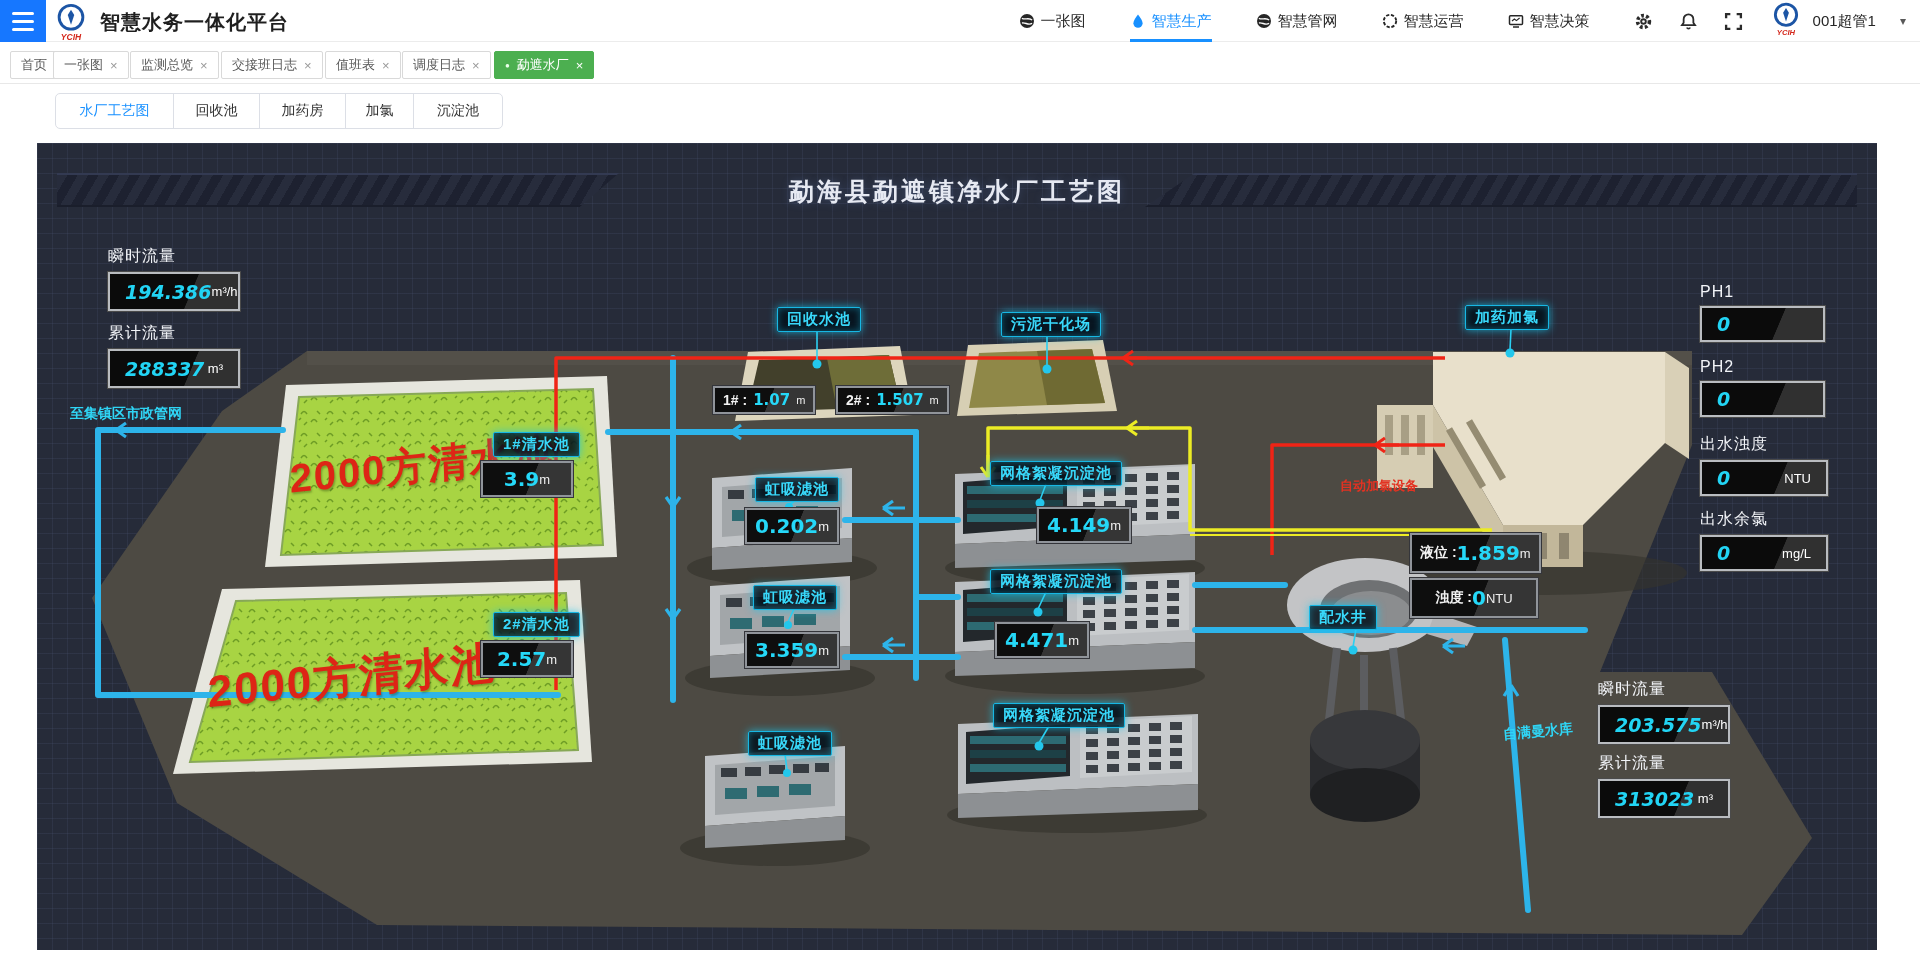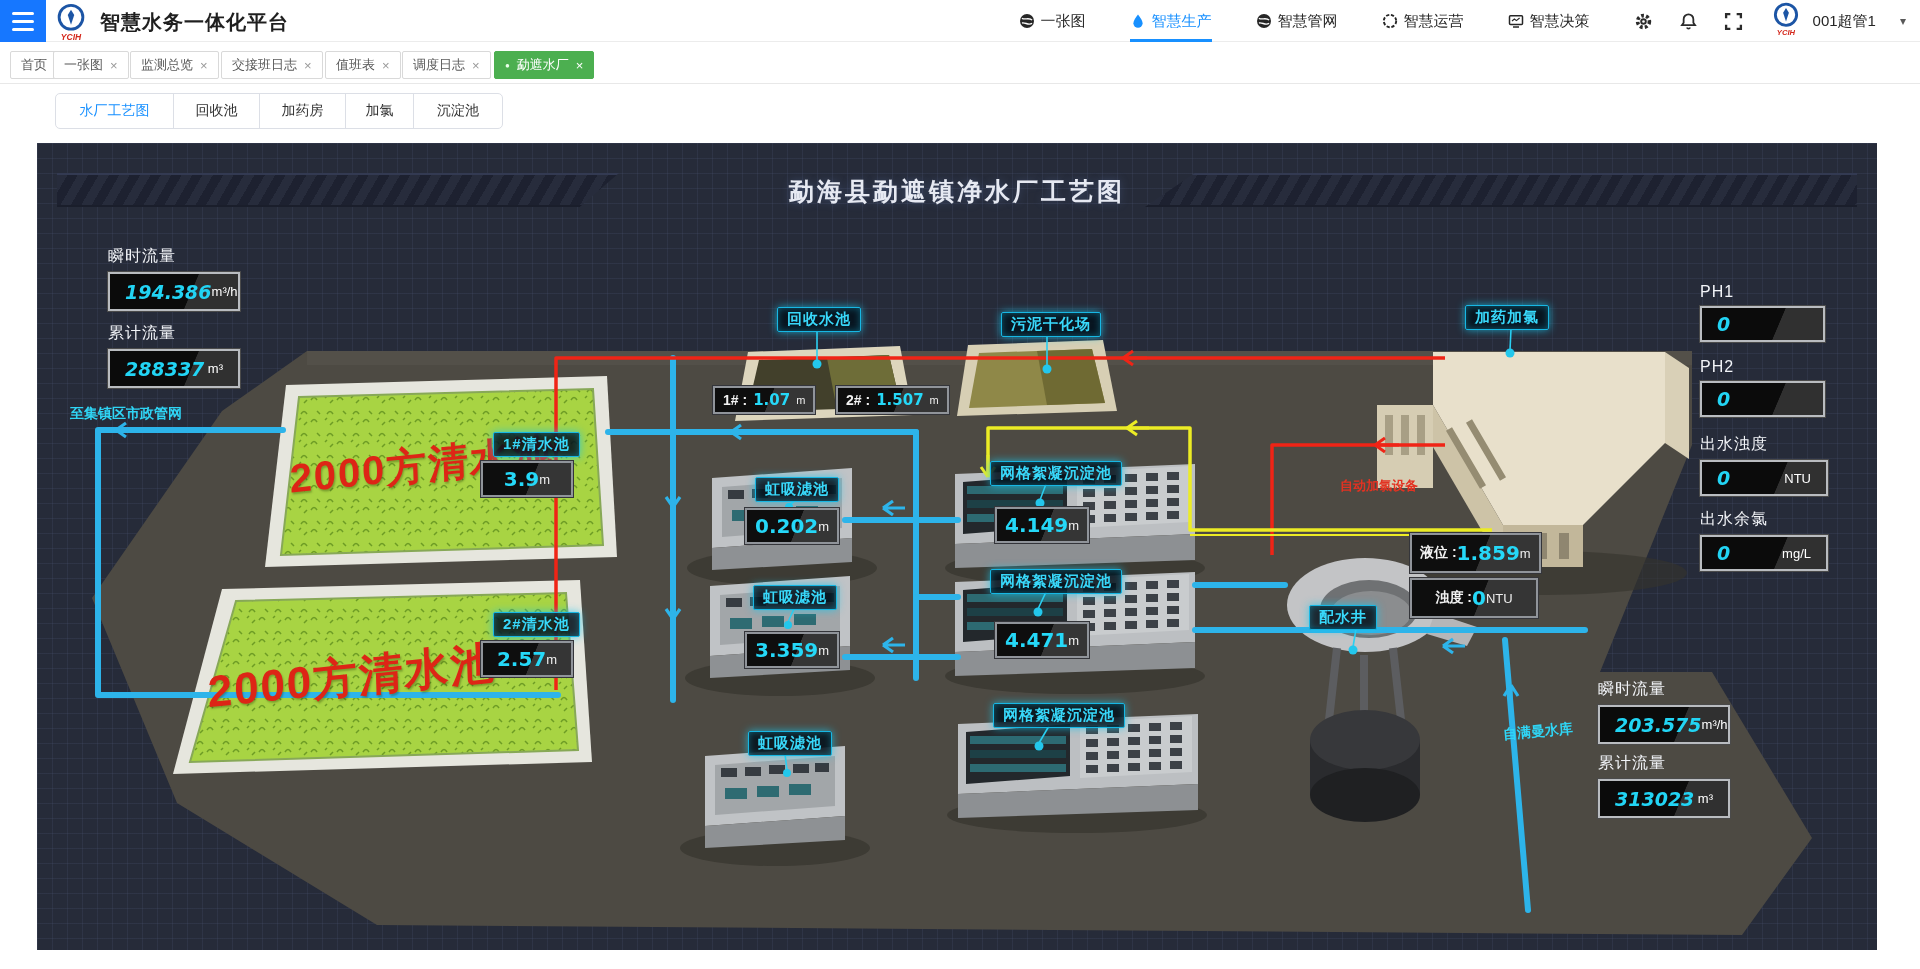--- a/index.html
+++ b/index.html
@@ -432,21 +432,21 @@
       <span class="vb-unit">m</span>
     </div>
   <div class="vbox" style="left:708px;top:365px">
     <span class="vb-val">0.202</span>
       <span class="vb-unit">m</span>
     </div>
   <div class="vbox" style="left:708px;top:489px">
     <span class="vb-val">3.359</span>
       <span class="vb-unit">m</span>
     </div>
-  <div class="vbox" style="left:958px;top:364px">
+  <div class="vbox" style="left:1000px;top:364px">
     <span class="vb-val">4.149</span>
       <span class="vb-unit">m</span>
     </div>
   <div class="vbox" style="left:958px;top:479px">
     <span class="vb-val">4.471</span>
       <span class="vb-unit">m</span>
     </div>
   <div class="vbox small" style="left:676px;top:243px">
     <span class="vb-pre">1# :</span>
       <span class="vb-val">1.07</span>

